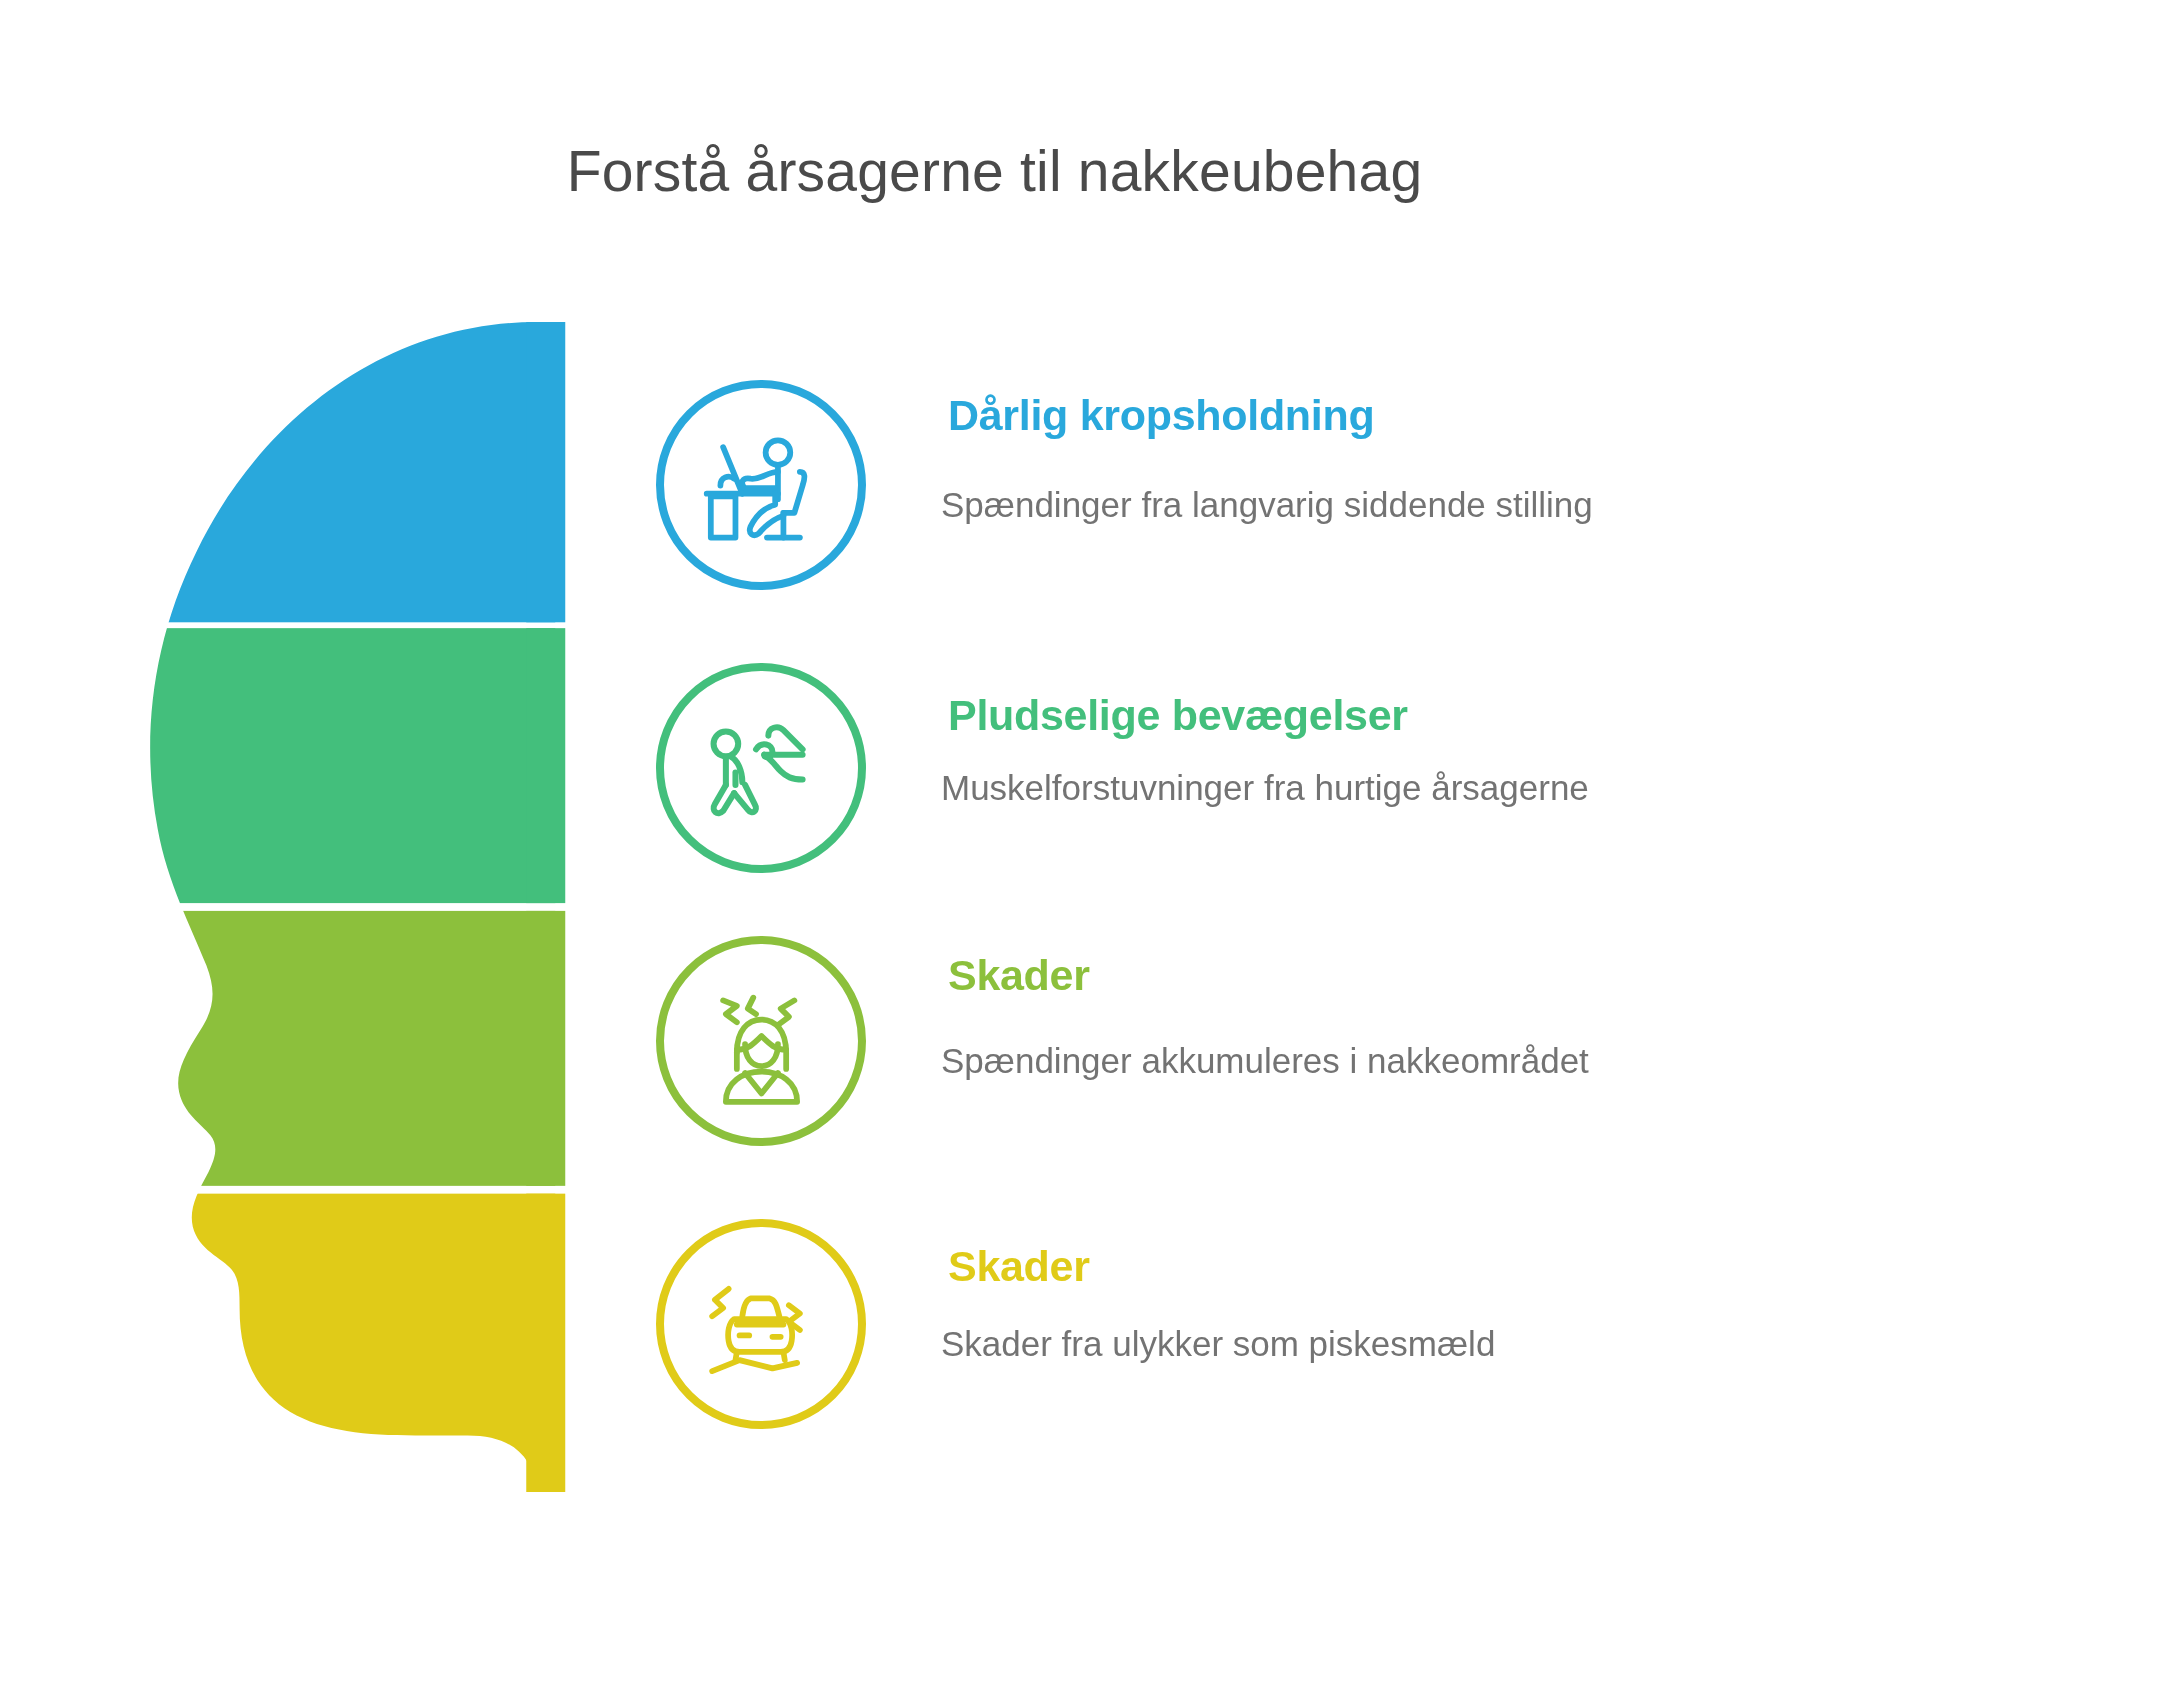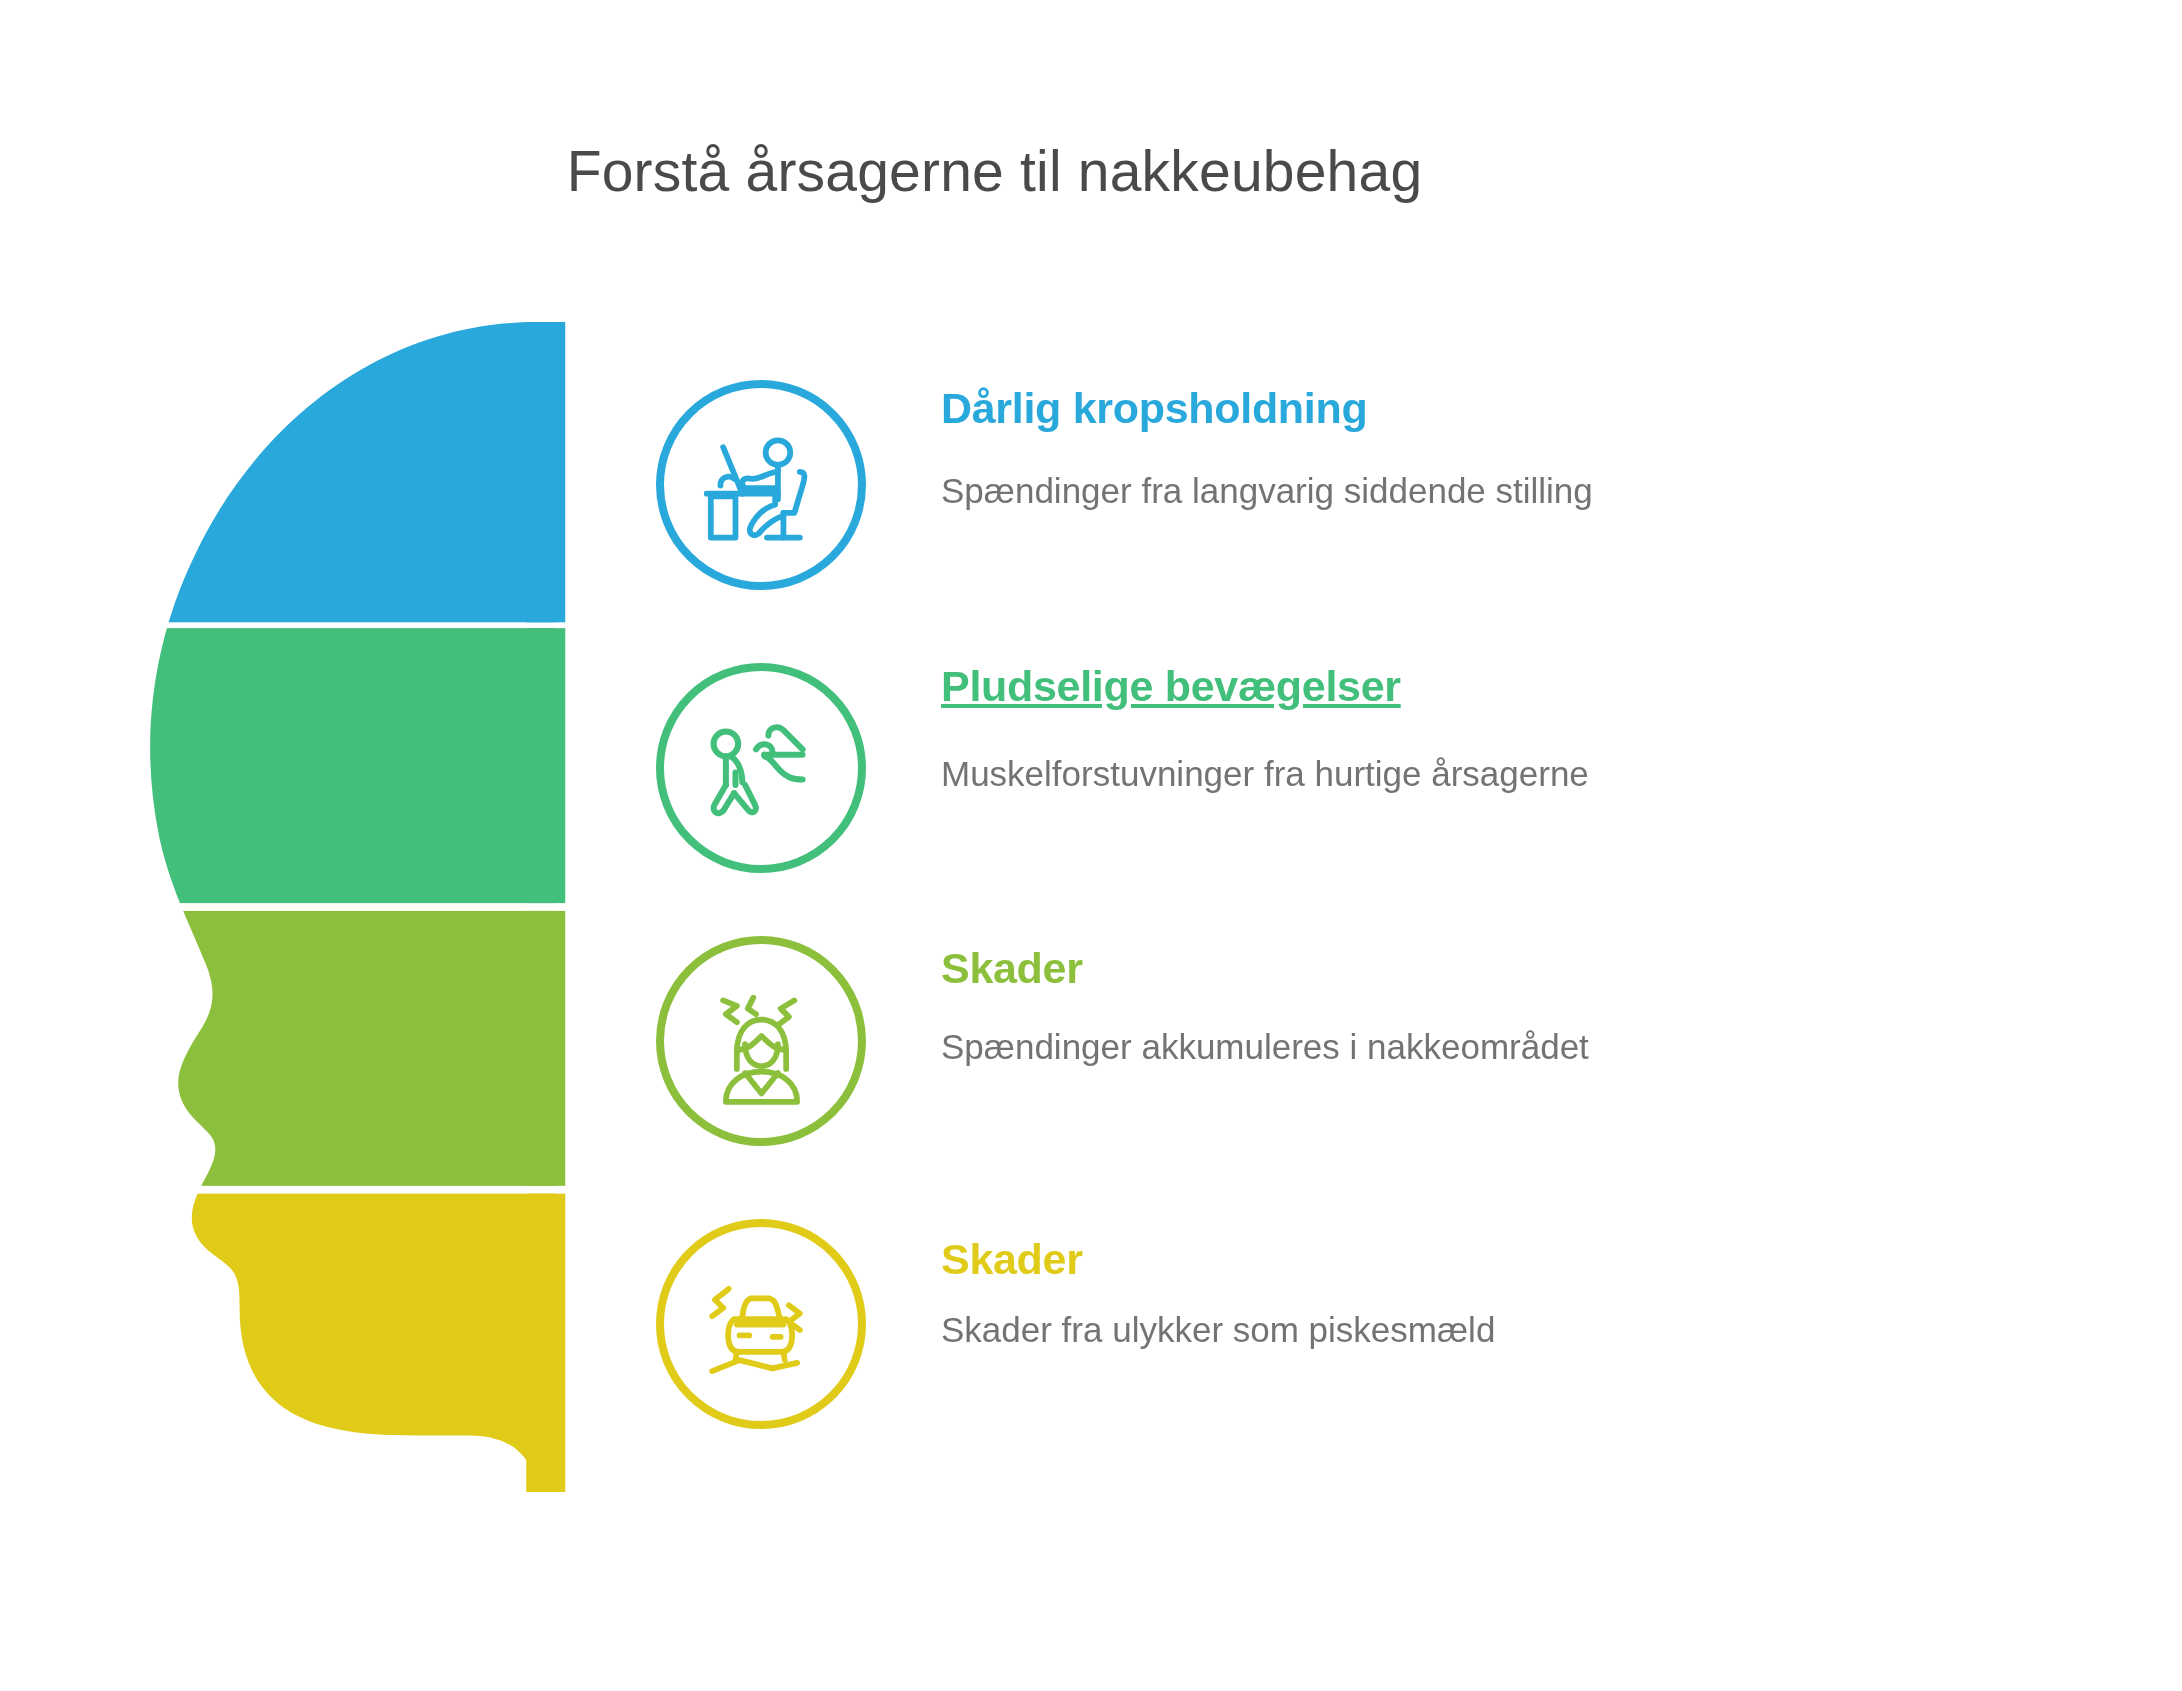--- a/index.html
+++ b/index.html
@@ -89,35 +89,35 @@
   .row-text {
     position: absolute;
     left: 941px;
     top: 0;
     width: 1170px;
   }
   .row-heading {
     font-size: 43px;
     font-weight: bold;
     line-height: 1.05;
-    margin: 0;
+    margin: 7px;
     letter-spacing: -0.3px;
     white-space: nowrap;
   }
   .row-desc {
     font-size: 35px;
     font-weight: 400;
     color: #737373;
     margin: 0;
     line-height: 1.2;
     white-space: nowrap;
   }
 
   .t-off-1 { top: 5.9px; }
-  .t-off-2 { top: 1px; text-decoration: underline; }
+  .t-off-2 { top: 23px; }
   .t-off-3 { top: 9.8px; }
   .t-off-4 { top: 17.6px; }
 
   .desc-gap { height: 45px; }
 </style>
 </head>
 <body>
 
 <div id="infographic">
 

